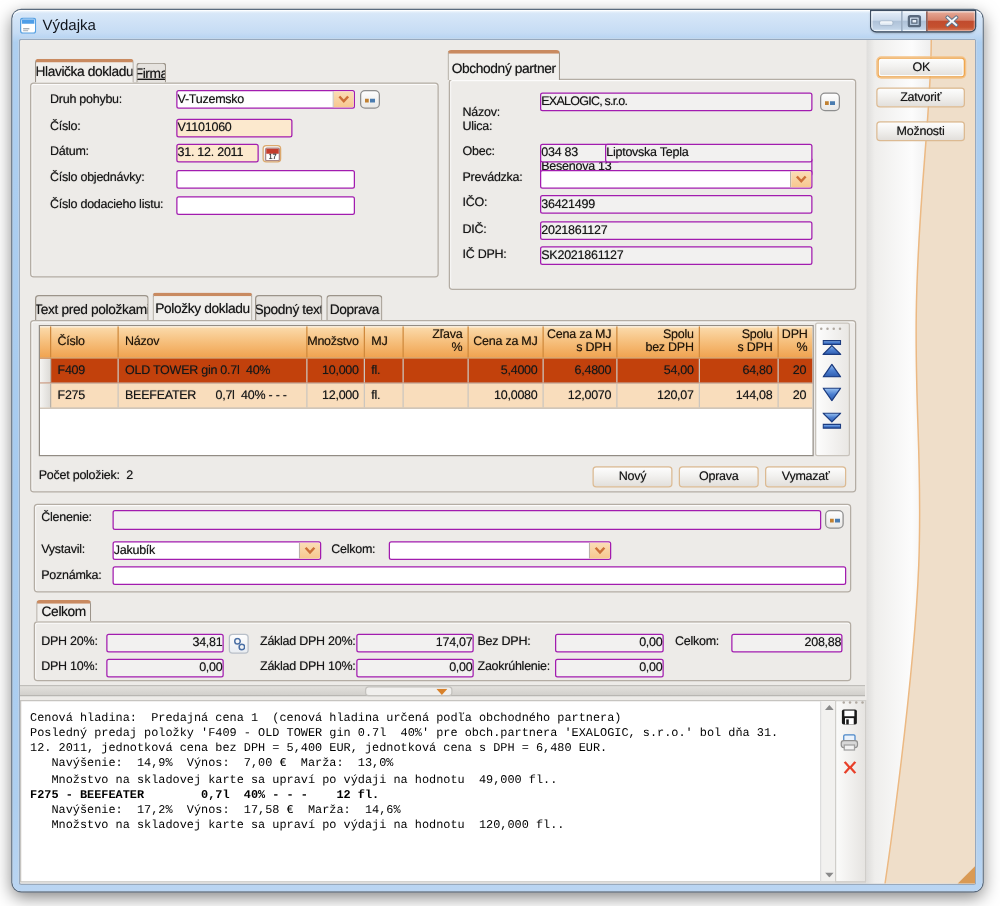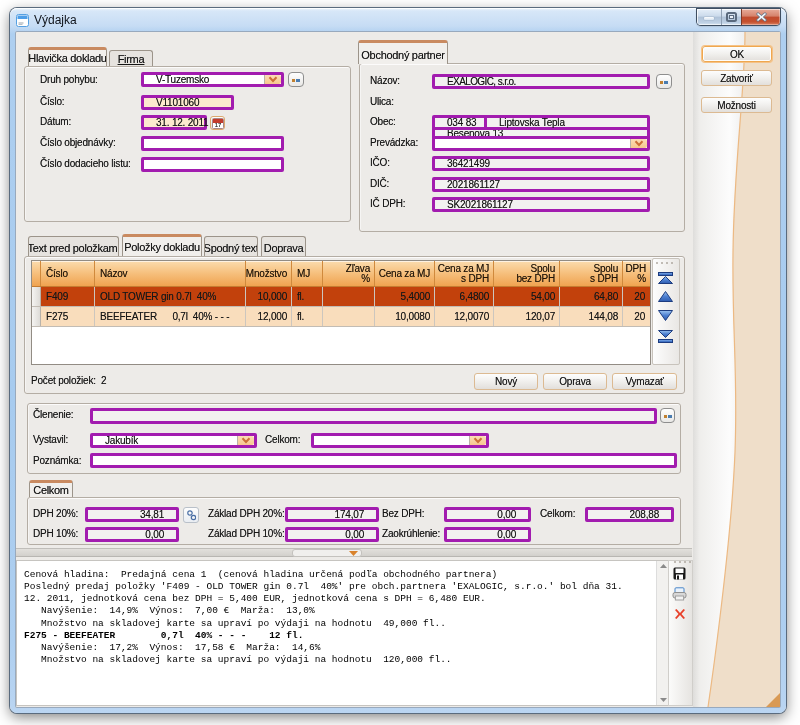--- a/index.html
+++ b/index.html
@@ -1,22 +1,22 @@
 <!DOCTYPE html>
 <html><head>
 <meta charset="utf-8">
 <style>
 html,body{margin:0;padding:0;}
 body{width:800px;height:725px;position:relative;overflow:hidden;background:#fff;
   font-family:"Liberation Sans",sans-serif;font-size:10px;color:#161616;}
 .abs{position:absolute;}
 .lbl,.fld,.tab,.btn,.rc,.ht{text-shadow:0 0 0.6px rgba(40,40,40,.65);}
 .lbl{position:absolute;font-size:10px;letter-spacing:-0.2px;color:#161616;white-space:nowrap;}
-.fld{position:absolute;background:#F2F1F0;border:3px solid #a21caf;border-radius:2px;
-  font-size:10px;letter-spacing:-0.2px;color:#161616;padding:0 12px;display:flex;align-items:center;white-space:nowrap;box-sizing:border-box;}
+.fld{position:absolute;background:#F2F1F0;border:1px solid #a21caf;border-radius:2px;
+  font-size:10px;letter-spacing:-0.2px;color:#161616;padding:0 0;display:flex;align-items:center;white-space:nowrap;box-sizing:border-box;}
 .fld.white{background:#fff;}
 .fld.peach{background:#FCE9CE;}
 .num{justify-content:flex-end;}
 .vbtn{position:absolute;width:16px;top:0;bottom:0;right:0;border-left:1px solid #B9B2A8;
   background:linear-gradient(#FBDDB6,#F7C78E);border-radius:0 2px 2px 0;
   display:flex;align-items:center;justify-content:center;}
 .panel{position:absolute;background:#EDEBE8;border:1px solid #B4ADA4;border-radius:3px;box-sizing:border-box;
   box-shadow:inset 0 1px 0 rgba(255,255,255,.8), inset 1px 0 0 rgba(255,255,255,.5);}
 .tab{position:absolute;box-sizing:border-box;border:1px solid #9C948A;border-bottom:none;
   border-radius:3px 3px 0 0;background:#E6E3DF;font-size:11px;letter-spacing:-0.3px;white-space:nowrap;display:flex;align-items:flex-start;justify-content:center;overflow:hidden;}
@@ -88,21 +88,21 @@
 </div>
 
 <div class="btn" style="left:702px;top:46px;width:70px;height:16px;border:1px solid #EFA74F;box-shadow:0 0 0 1px #F5C287, inset 0 0 0 1px #FDFDFC;">OK</div>
 <div class="btn" style="left:701px;top:70px;width:71px;height:16px;">Zatvoriť</div>
 <div class="btn" style="left:701px;top:97px;width:71px;height:16px;">Možnosti</div>
 
 <div class="panel" style="left:24px;top:66px;width:327px;height:156px;"></div>
 <div class="tab active" style="left:28px;top:47px;width:79px;height:19px;">
     <span style="margin-top:2px;">Hlavička dokladu</span>
   </div>
-<div class="tab" style="left:109px;top:50px;width:44px;height:16px;text-decoration:underline;">
+<div class="tab" style="left:109px;top:50px;width:24px;height:16px;text-decoration:underline;">
     <span style="margin-top:2px;">Firma</span>
   </div>
 
 <div class="lbl" style="left:40px;top:74px;">Druh pohybu:</div>
 <div class="fld white" style="left:141px;top:72px;width:143px;height:15px;">V-Tuzemsko
   <span class="vbtn">
       <svg width="10" height="7">
         <path d="M1.5 1.2 L5 5 L8.5 1.2" fill="none" stroke="#CC7038" stroke-width="2"></path>
       </svg>
     </span>
@@ -131,21 +131,21 @@
 <div class="fld white" style="left:141px;top:136px;width:143px;height:15px;"></div>
 
 <div class="lbl" style="left:40px;top:158px;">Číslo dodacieho listu:</div>
 <div class="fld white" style="left:141px;top:157px;width:143px;height:15px;"></div>
 
 <div class="panel" style="left:359px;top:63px;width:326px;height:169px;"></div>
 <div class="tab active" style="left:358px;top:40px;width:90px;height:24px;">
     <span style="margin-top:6px;">Obchodný partner</span>
   </div>
 
-<div class="lbl" style="left:370px;top:75px;">Názov:</div>
+<div class="lbl" style="left:370px;top:85px;">Názov:</div>
 <div class="fld" style="left:432px;top:74px;width:218px;height:15px;">
     <span style="letter-spacing:-0.6px;">EXALOGIC, s.r.o.</span>
   </div>
 <div class="btn" style="left:656px;top:74px;width:16px;height:15px;border-color:#8E8E8E;border-radius:4px;background:linear-gradient(#FEFEFE,#E9E8E6);">
     <span style="display:flex;gap:1px;align-items:center;margin-top:2px;">
       <i style="width:3px;height:3px;background:#C08030;display:block;"></i>
       <i style="width:4px;height:3px;background:#4A7CB0;display:block;"></i>
     </span>
   </div>
 

